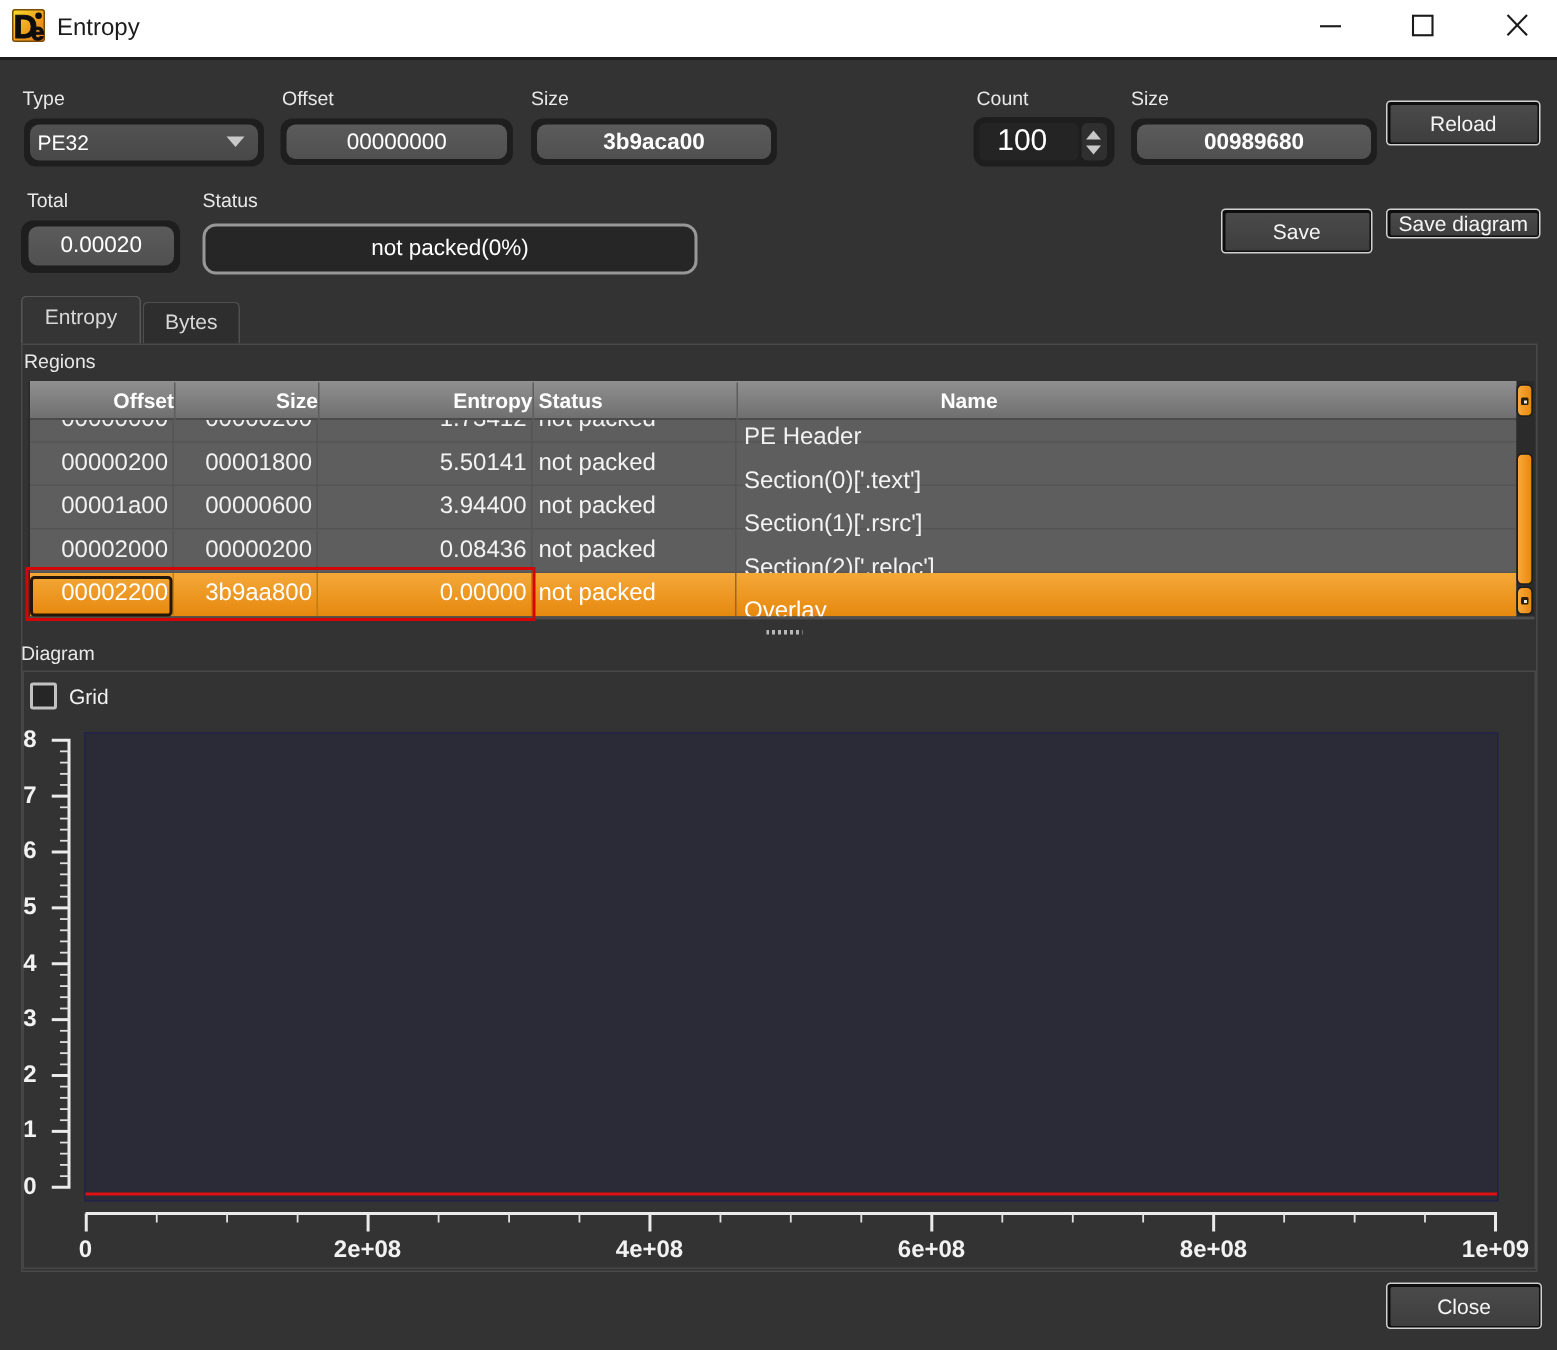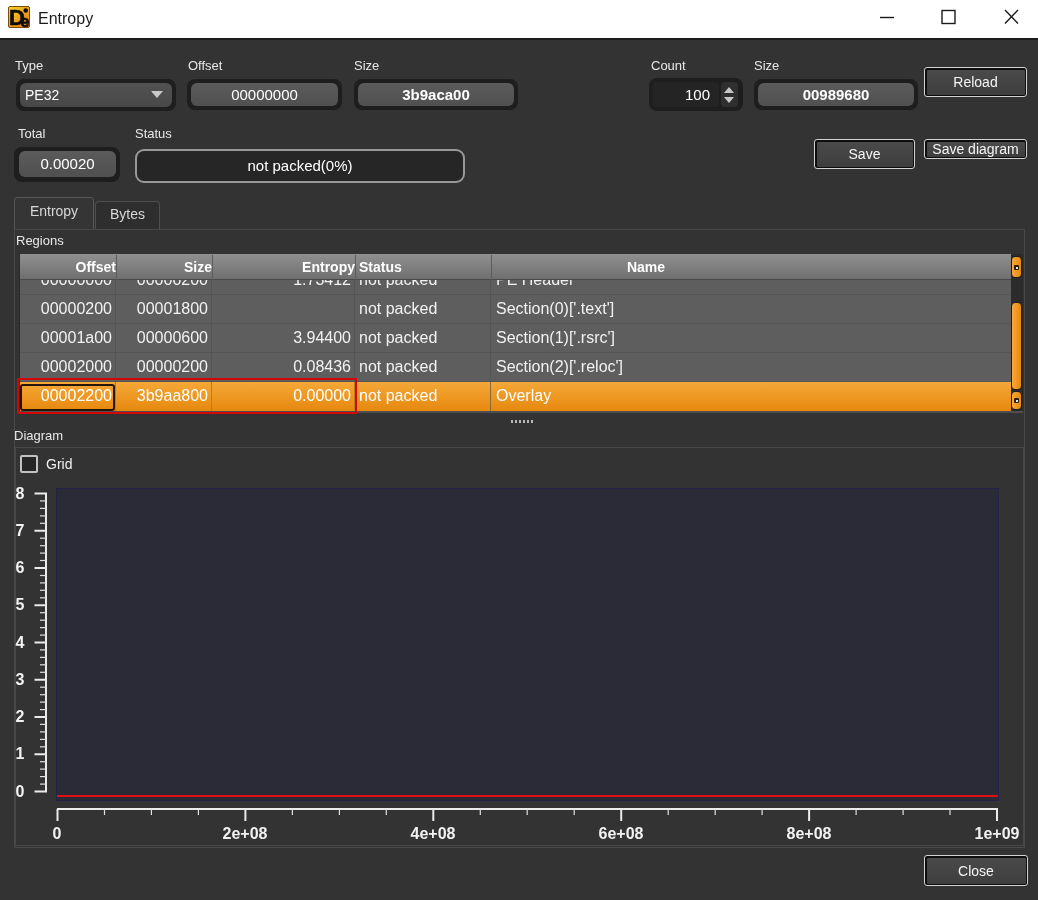--- a/index.html
+++ b/index.html
@@ -21,21 +21,21 @@
 .btn-in { width:100%; height:100%; background:linear-gradient(180deg,#4a4a4a,#3e3e3e); border-radius:1px; color:#f5f5f5; font-size:14px; display:flex; align-items:center; justify-content:center; }
 
 .th { font-size:14px; font-weight:bold; color:#ffffff; line-height:26px; height:26px; }
 .hsep { width:1px; height:25px; background:#5d5d5d; }
 .trow { position:absolute; left:0; width:991px; height:29px; border-bottom:1px solid #555555; font-size:16px; color:#f2f2f2; line-height:28px; }
 .td { position:absolute; top:0; height:29px; }
 .c1 { left:0; width:92px; text-align:right; }
 .c2 { left:96px; width:92px; text-align:right; }
 .c3 { left:192px; width:139px; text-align:right; }
 .c4 { left:339px; width:128px; text-align:left; }
-.c5 { left:476px; width:400px; text-align:left; }
+.c5 { left:476px; width:400px; text-align:left;margin-top:12px; }
 .vsep { position:absolute; top:0; width:1px; height:102px; background:#555555; }
 .sel { background:linear-gradient(180deg,#f4a838,#e6880e); color:#ffffff; border-bottom:none;padding-left:32px; }
 .sbtn { width:11px; background:linear-gradient(90deg,#f8a83a,#e8880e); border-radius:4px; border:1px solid #1e1e1e; }
 .sbsq { width:5px; height:5px; background:#2b1f08; border-radius:1px; }
 
 .ylab { left:9px; width:22px; text-align:center; font-size:16px; font-weight:bold; color:#f2f2f2; transform:translateY(-50%); line-height:16px; }
 .xlab { top:825px; width:0; font-size:16px; font-weight:bold; color:#f2f2f2; display:flex; justify-content:center; white-space:nowrap; }
 .xlab { transform:translateX(0); }
 </style>
 </head>
@@ -74,21 +74,21 @@
   <div class="abs lbl" style="left:188px;top:58px">Offset</div>
   <div class="abs le-out" style="left:187px;top:79px;width:155px;height:31px"></div>
   <div class="abs le-in" style="left:191px;top:83px;width:147px;height:23px;line-height:23px">00000000</div>
 
   <div class="abs lbl" style="left:354px;top:58px">Size</div>
   <div class="abs le-out" style="left:354px;top:79px;width:164px;height:31px"></div>
   <div class="abs le-in" style="left:358px;top:83px;width:156px;height:23px;line-height:23px;font-weight:bold">3b9aca00</div>
 
   <div class="abs lbl" style="left:651px;top:58px">Count</div>
   <div class="abs le-out" style="left:649px;top:78px;width:94px;height:33px"></div>
-  <div class="abs" style="left:653px;top:82px;width:66px;height:25px;background:#242424;border-radius:4px;color:#fff;font-size:15px;text-align:right;line-height:25px;padding-right:9px">100</div>
+  <div class="abs" style="left:653px;top:82px;width:66px;height:25px;background:#242424;border-radius:4px;color:#fff;font-size:20px;text-align:center;line-height:25px;padding-right:9px">100</div>
   <div class="abs" style="left:721px;top:82px;width:17px;height:25px;background:#2f2f2f;border-radius:4px"></div>
   <div class="abs" style="left:724px;top:87px;width:0;height:0;border-left:5.5px solid transparent;border-right:5.5px solid transparent;border-bottom:6px solid #c8c8c8"></div>
   <div class="abs" style="left:724px;top:97px;width:0;height:0;border-left:5.5px solid transparent;border-right:5.5px solid transparent;border-top:6px solid #c8c8c8"></div>
 
   <div class="abs lbl" style="left:754px;top:58px">Size</div>
   <div class="abs le-out" style="left:754px;top:79px;width:164px;height:31px"></div>
   <div class="abs le-in" style="left:758px;top:83px;width:156px;height:23px;line-height:23px;font-weight:bold">00989680</div>
 
   <div class="abs btn" style="left:924px;top:67px;width:103px;height:30px">
       <div class="btn-in">Reload</div>
@@ -131,20 +131,21 @@
     <div class="trow" style="top:-14px">
       <div class="td c1">00000000</div>
         <div class="td c2">00000200</div>
         <div class="td c3">1.73412</div>
         <div class="td c4">not packed</div>
         <div class="td c5">PE Header</div>
     </div>
     <div class="trow" style="top:15px">
       <div class="td c1">00000200</div>
         <div class="td c2">00001800</div>
+        <div class="td c3">5.50141</div>
         <div class="td c4">not packed</div>
         <div class="td c5">Section(0)['.text']</div>
     </div>
     <div class="trow" style="top:44px">
       <div class="td c1">00001a00</div>
         <div class="td c2">00000600</div>
         <div class="td c3">3.94400</div>
         <div class="td c4">not packed</div>
         <div class="td c5">Section(1)['.rsrc']</div>
     </div>

